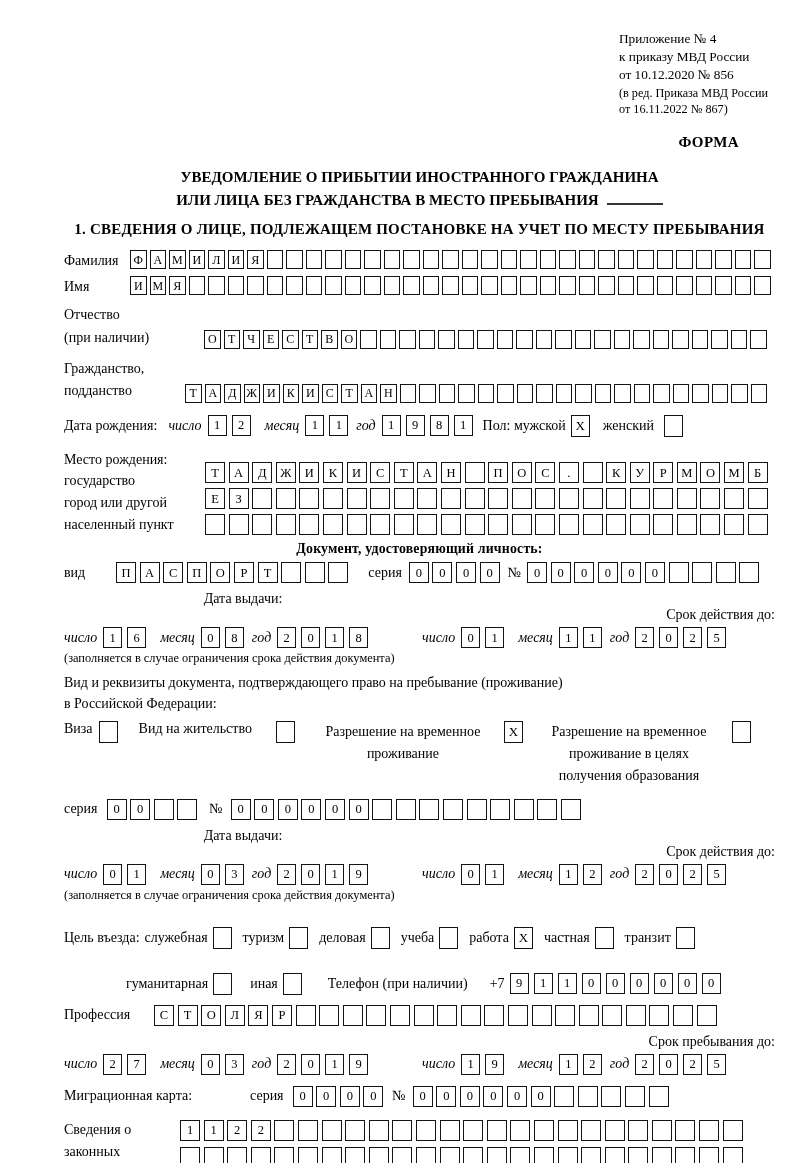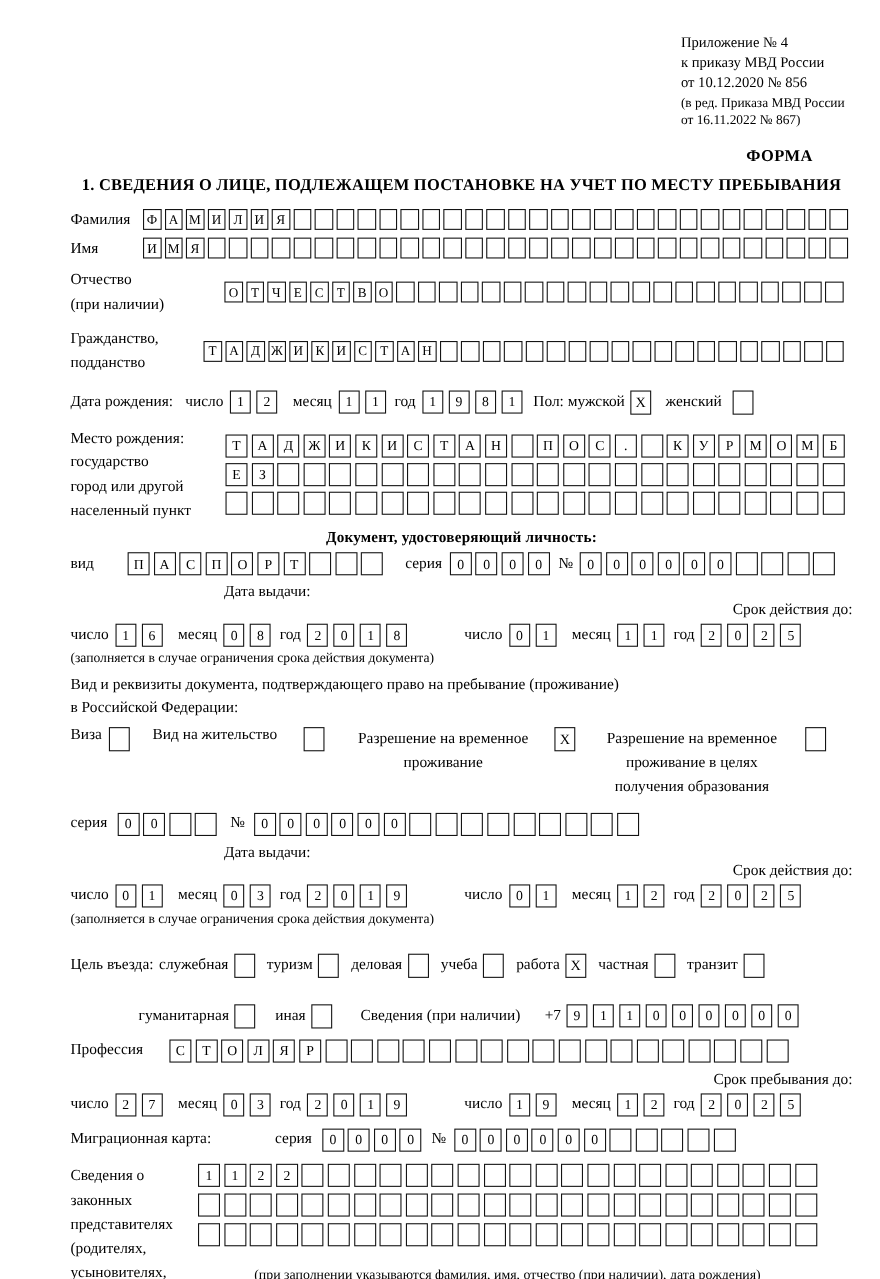--- a/index.html
+++ b/index.html
@@ -17,21 +17,21 @@
   .form-label { text-align: right; padding-right: 36px; font-weight: bold;
     font-size: 15px; margin-top: 16px; letter-spacing: 0.4px; }
 
   .title { text-align: center; font-weight: bold; font-size: 15px;
     margin-top: 15px; line-height: 1.5; }
   .blank-underline { display: inline-block; width: 56px; height: 14px;
     border-bottom: 2px solid #333; margin-left: 8px; }
   .sec-heading { text-align: center; font-weight: bold; font-size: 15px;
     margin-top: 10px; margin-bottom: 12px; letter-spacing: 0.2px; }
 
-  .frow { display: flex; align-items: center; margin-top: 7px; }
+  .frow { display: flex; align-items: flex-end; margin-top: 7px; }
   .vcenter { align-items: center; }
   .flabel { flex: none; padding-top: 2px; }
   .lbl2 { line-height: 1.6; }
 
   .cells { display: inline-flex; gap: 3px; flex: none; }
   .cell { flex: none; width: 16.5px; height: 19px; border: 1.6px solid #141414;
     display: inline-flex; align-items: center; justify-content: center;
     font-size: 12px; line-height: 1; background: #fff; }
   .cells.md { gap: 3.6px; }
   .cells.md .cell { width: 20px; height: 21px; font-size: 12.5px; }
@@ -41,21 +41,21 @@
     display: inline-flex; align-items: center; justify-content: center;
     font-size: 13px; background: #fff; }
 
   .stackrows { display: flex; flex-direction: column; gap: 5px; }
   .date-heads { display: flex; margin-top: 8px; flex-direction: column; }
   .date-heads .dh-left { width: 358px; text-align: center; }
   .date-heads .dh-right { flex: 1; text-align: right; }
   .date-row { display: flex; align-items: center; margin-top: 4px; }
   .date-group { display: flex; align-items: center; }
   .dg-left { width: 358px; }
-  .dglbl { margin-right: 6px; }
+  .dglbl { margin-right: 6px; font-style: italic; }
   .dgsep { margin-left: 14px; }
   .note-right { text-align: left; font-size: 12.4px; margin-top: 3px; }
 
   .permit { display: flex; align-items: flex-start; margin-top: 9px; }
   .plc { text-align: center; line-height: 1.55; flex: none; }
   .purpose-line { display: flex; align-items: center; margin-top: 24px; flex-wrap: nowrap; }
   .purpose-line .pl { margin-right: 5px; white-space: nowrap; }
   .purpose-line .cb { margin-right: 11px; }
 
   .rep-note { font-size: 12.6px; margin-top: 13px; text-align: center; }
@@ -70,20 +70,24 @@
     <div>к приказу МВД России</div>
     <div>от 10.12.2020 № 856</div>
     <div class="rev">
       <div>(в ред. Приказа МВД России</div>
       <div>от 16.11.2022 № 867)</div>
     </div>
   </div>
 
   <div class="form-label">ФОРМА</div>
 
+  <div class="title">
+    <div>УВЕДОМЛЕНИЕ О ПРИБЫТИИ ИНОСТРАННОГО ГРАЖДАНИНА</div>
+    <div><span>ИЛИ ЛИЦА БЕЗ ГРАЖДАНСТВА В МЕСТО ПРЕБЫВАНИЯ</span><span class="blank-underline"></span></div>
+  </div>
 
   <div class="sec-heading">1. СВЕДЕНИЯ О ЛИЦЕ, ПОДЛЕЖАЩЕМ ПОСТАНОВКЕ НА УЧЕТ ПО МЕСТУ ПРЕБЫВАНИЯ</div>
 
   <div class="frow">
     <span class="flabel" style="width:66px">Фамилия</span>
     <span class="cells">
         <span class="cell">Ф</span>
         <span class="cell">А</span>
         <span class="cell">М</span>
         <span class="cell">И</span>
@@ -536,21 +540,21 @@
     <span class="pl">частная</span>
     <span class="cb"></span>
     <span class="pl">транзит</span>
     <span class="cb"></span>
   </div>
   <div class="purpose-line" style="padding-left:62px">
     <span class="pl">гуманитарная</span>
     <span class="cb" style="margin-right:18px"></span>
     <span class="pl">иная</span>
     <span class="cb" style="margin-right:26px"></span>
-    <span class="pl" style="margin-right:22px">Сведения (при наличии)</span>
+    <span class="pl" style="margin-right:22px">Телефон (при наличии)</span>
     <span class="pl">+7</span>
     <span class="cells nm">
         <span class="cell">9</span>
         <span class="cell">1</span>
         <span class="cell">1</span>
         <span class="cell">0</span>
         <span class="cell">0</span>
         <span class="cell">0</span>
         <span class="cell">0</span>
         <span class="cell">0</span>

